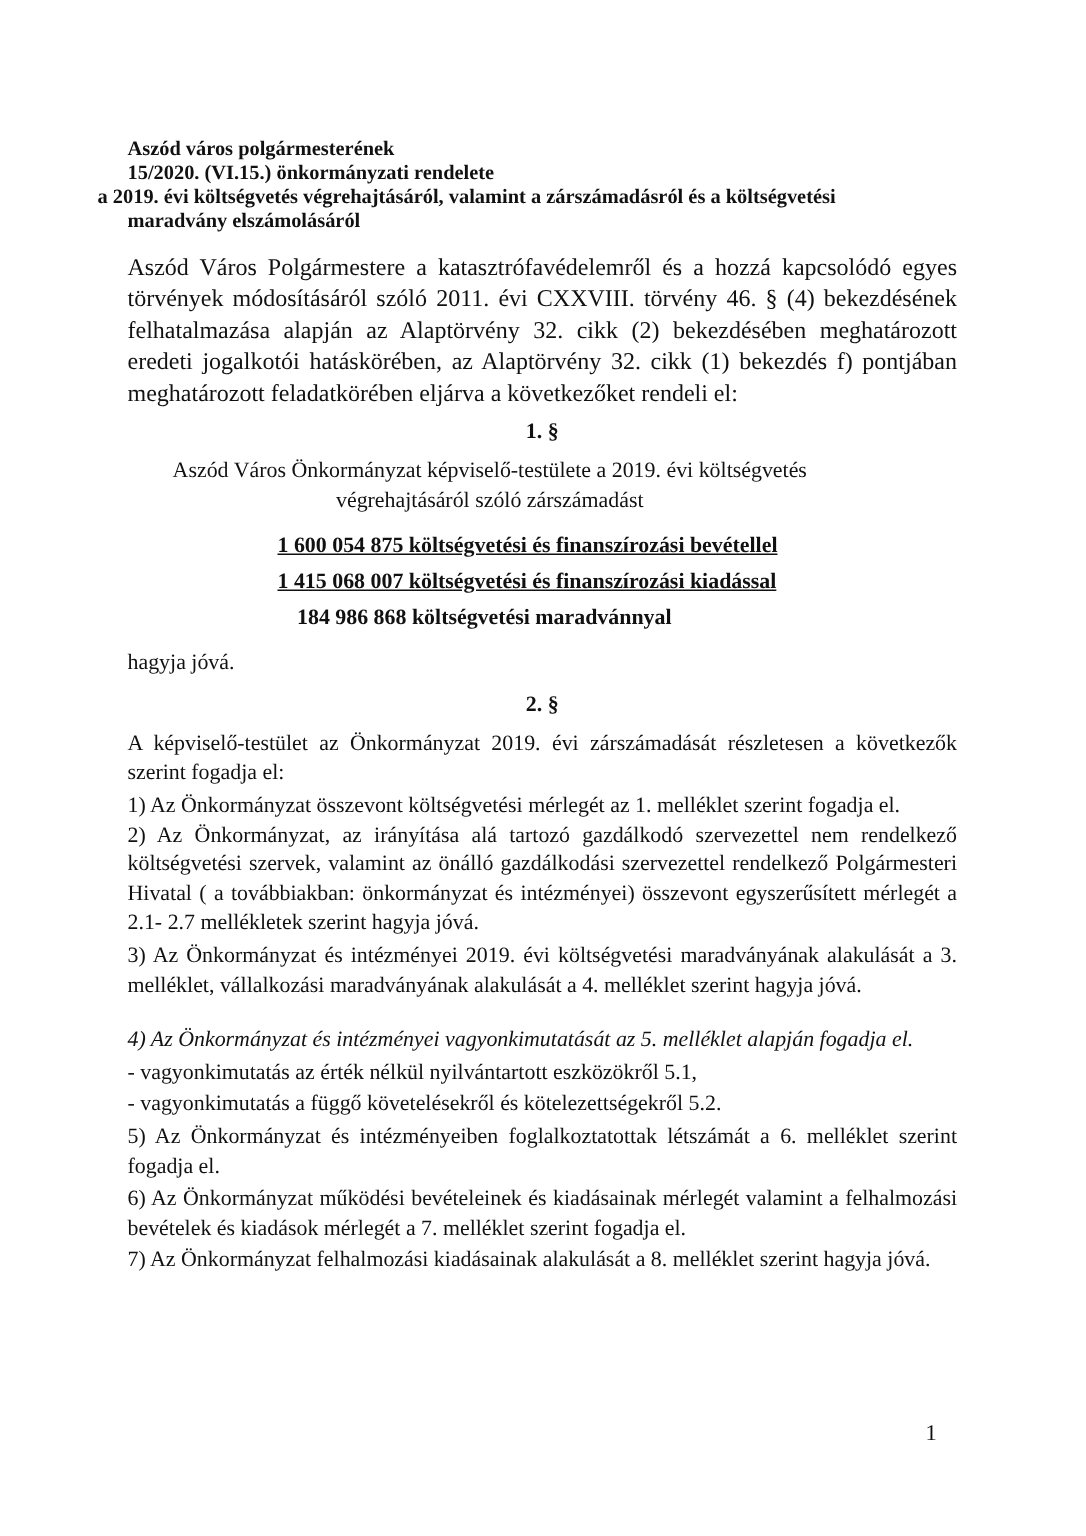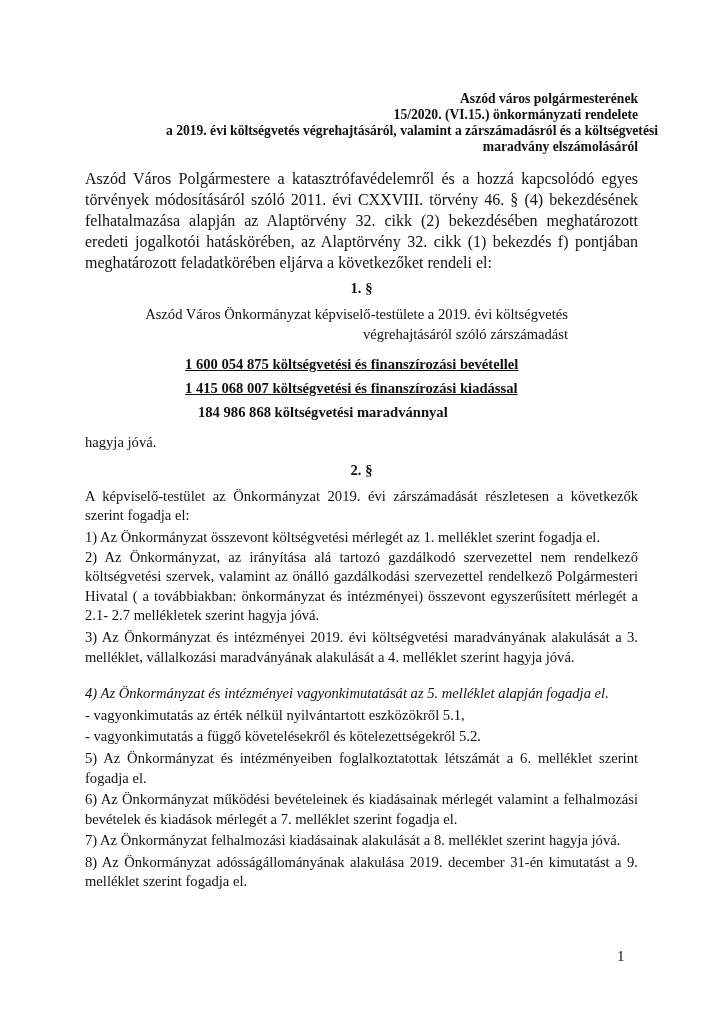--- a/index.html
+++ b/index.html
@@ -1,19 +1,19 @@
 <!DOCTYPE html>
 <html><head>
 <meta charset="utf-8">
 <style>
   html, body { margin: 0; padding: 0; background: #ffffff; }
   body { width: 724px; height: 1024px; position: relative; overflow: hidden;
          font-family: "Liberation Serif", "DejaVu Serif", serif; color: #111; }
   .page { position: absolute; left: 85px; top: 91px; width: 553px; }
-  .title { text-align: right; font-weight: bold; font-size: 13.6px; line-height: 16px; }
+  .title { text-align: left; font-weight: bold; font-size: 13.6px; line-height: 16px; }
   .p { font-size: 14.6px; line-height: 19.6px; text-align: justify; margin: 0; }
   .lead { font-size: 16px; line-height: 21px; text-align: justify; margin-top: 13px; }
   .sect { text-align: center; font-weight: bold; font-size: 14.6px; margin-top: 7px; margin-bottom: 8px; }
   .budget { font-weight: bold; font-size: 14.6px; line-height: 17px; margin: 7px 0 7px 100px; white-space: nowrap; }
   .budget.u { text-decoration: underline; }
   .budget.in { margin-left: 113px; }
   .gap { margin-top: 2px; }
   .gap2 { }
   .pagenum { position: absolute; left: 617px; top: 948px; font-size: 15px; }
 </style>
@@ -24,33 +24,32 @@
   <div class="title">
     <div>Aszód város  polgármesterének</div>
     <div>15/2020. (VI.15.) önkormányzati rendelete</div>
     <div style="white-space:nowrap;margin-left:-20px;margin-right:-20px;">a 2019. évi költségvetés végrehajtásáról, valamint a zárszámadásról és a költségvetési</div>
     <div>maradvány elszámolásáról</div>
   </div>
 
   <p class="p lead">Aszód Város Polgármestere a katasztrófavédelemről és a hozzá kapcsolódó egyes törvények módosításáról szóló 2011. évi CXXVIII. törvény 46. § (4) bekezdésének felhatalmazása alapján az Alaptörvény 32. cikk (2) bekezdésében meghatározott eredeti jogalkotói hatáskörében, az Alaptörvény 32. cikk (1) bekezdés f) pontjában meghatározott feladatkörében eljárva a következőket rendeli el:</p>
 
   <div class="sect">1. §</div>
-  <p class="p" style="padding-right:70px;text-align:right;">Aszód Város Önkormányzat képviselő-testülete a 2019. évi költségvetés végrehajtásáról szóló zárszámadást</p>
+  <p class="p" style="padding-right:70px;text-align:center;">Aszód Város Önkormányzat képviselő-testülete a 2019. évi költségvetés végrehajtásáról szóló zárszámadást</p>
   <div class="budget" style="margin-top:12px;text-decoration:underline;">1 600 054 875 költségvetési és finanszírozási bevétellel</div>
   <div class="budget u">1 415 068 007 költségvetési és finanszírozási kiadással</div>
   <div class="budget in">184 986 868 költségvetési maradvánnyal</div>
   <p class="p" style="margin-top:12px;">hagyja jóvá.</p>
 
   <div class="sect" style="margin-top:9px;">2. §</div>
   <p class="p">A képviselő-testület az Önkormányzat 2019. évi zárszámadását részletesen a következők szerint fogadja el:</p>
   <p class="p gap">1) Az Önkormányzat összevont költségvetési mérlegét az 1. melléklet szerint fogadja el.</p>
   <p class="p gap2">2) Az Önkormányzat, az irányítása alá tartozó gazdálkodó szervezettel nem rendelkező költségvetési szervek, valamint az önálló gazdálkodási szervezettel rendelkező Polgármesteri Hivatal ( a továbbiakban: önkormányzat és intézményei) összevont egyszerűsített mérlegét a 2.1- 2.7 mellékletek szerint hagyja jóvá.</p>
   <p class="p gap">3) Az Önkormányzat és intézményei 2019. évi költségvetési maradványának alakulását a 3. melléklet, vállalkozási maradványának alakulását a 4. melléklet szerint hagyja jóvá.</p>
   <p class="p gap2" style="margin-top:17px;font-style:italic;">4)  Az Önkormányzat és intézményei vagyonkimutatását az 5. melléklet alapján fogadja el.</p>
   <p class="p gap">- vagyonkimutatás az érték nélkül nyilvántartott eszközökről 5.1,</p>
   <p class="p gap">- vagyonkimutatás a függő követelésekről és kötelezettségekről 5.2.</p>
   <p class="p gap">5) Az Önkormányzat és intézményeiben foglalkoztatottak létszámát a 6. melléklet szerint fogadja el.</p>
   <p class="p gap">6) Az Önkormányzat működési bevételeinek és kiadásainak mérlegét valamint a felhalmozási bevételek és kiadások mérlegét a 7. melléklet szerint fogadja el.</p>
   <p class="p gap">7) Az Önkormányzat felhalmozási kiadásainak alakulását a 8. melléklet szerint hagyja jóvá.</p>
-  <p class="p gap">8) Az Önkormányzat adósságállományának alakulása 2019. december 31-én kimutatást a 9. melléklet szerint fogadja el.</p>
 </div>
 
 <div class="pagenum">1</div>
 
 </body></html>

